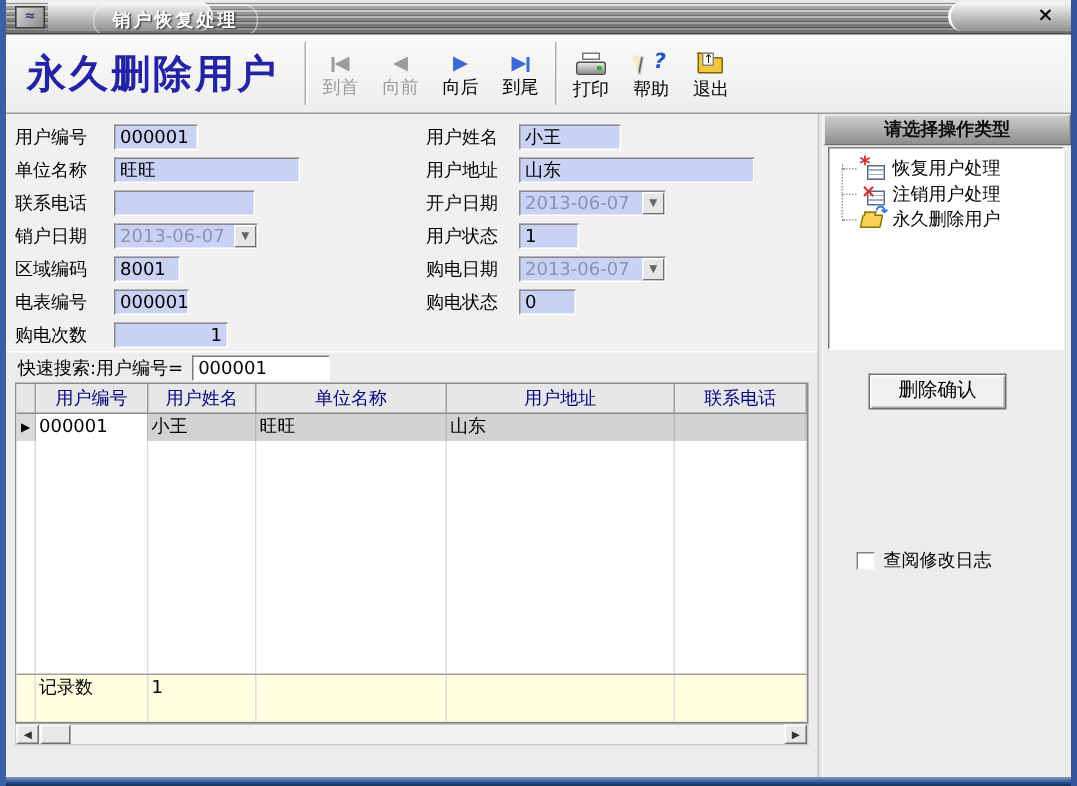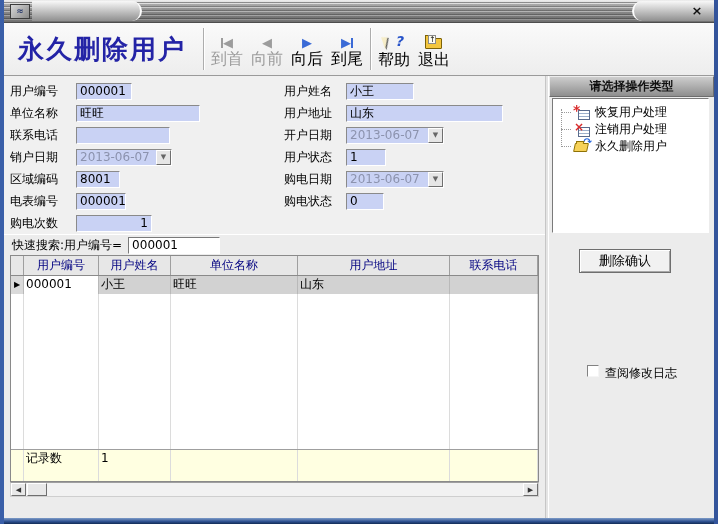--- a/index.html
+++ b/index.html
@@ -32,21 +32,21 @@
 
   
   .toolbar { height:53px; background:linear-gradient(180deg,#fafafa,#ededed);
       border-bottom:1px solid #9a9a9a; display:flex; align-items:stretch; }
   .big-title { width:196px; display:flex; align-items:center; justify-content:center;
       font-family:"DejaVu Serif","Liberation Serif",serif; font-size:26px; font-weight:bold;
       color:#2323A6; letter-spacing:2px; white-space:nowrap; }
   .tsep { width:1px; background:#adadad; margin:5px 3px; box-shadow:1px 0 0 #fff; }
   .tbtn { width:40px; display:flex; flex-direction:column; align-items:center; justify-content:center;
       gap:2px; padding-top:2px; }
-  .tbtn .lbl { font-size:16px; line-height:13px; }
+  .tbtn .lbl { font-size:12px; line-height:13px; }
   .tbtn.disabled .lbl { color:#9c9c9c; }
   .arr { height:15px; display:flex; align-items:center; font-size:13px; line-height:15px; }
   .arr .bar { display:inline-block; width:2px; height:10px; background:#3a6ad6; }
   .arr.gray { color:#9c9c9c; } .arr.gray .bar { background:#9c9c9c; }
   .arr.blue { color:#3a6ad6; }
 
   .ic { position:relative; width:22px; height:16px; }
   
   .ic-print .paper { position:absolute; left:5px; top:0; width:12px; height:5px; background:#fff; border:1px solid #777; }
   .ic-print .bodyp { position:absolute; left:1px; bottom:1px; width:20px; height:9px;
@@ -143,34 +143,35 @@
       border:1px solid #8f7206; border-radius:1px; transform:skewX(-12deg); }
   .ti .tfolder::before { content:""; position:absolute; left:0; top:-3px; width:6px; height:2px;
       background:#F7D258; border:1px solid #8f7206; border-bottom:none; }
   .ti .tarrow { position:absolute; right:0; top:-4px; color:#2a6adf; font-size:10px; font-weight:bold; }
   .titem .tlabel { margin-left:3px; white-space:nowrap; }
 
   .confirm-btn { position:absolute; left:30px; top:152px; width:92px; height:24px;
       background:#F1F1F1; border:1px solid #6e6e6e;
       box-shadow:inset 1px 1px 0 #fff, inset -1px -1px 0 #a8a8a8;
       text-align:center; line-height:22px; font-size:13px; }
-  .logchk { position:absolute; left:38px; top:268px; display:flex; align-items:flex-start; }
+  .logchk { position:absolute; left:22px; top:268px; display:flex; align-items:center; }
   .logchk .box { width:12px; height:12px; background:#fff; border:1px solid #828282;
       border-bottom-color:#f5f5f5; border-right-color:#f5f5f5; margin-right:6px; }
 </style>
 </head>
 <body>
 
 <div class="window">
 
   <div class="titlebar">
     <div class="tb-stripes"></div>
     <div class="tb-cap left"></div>
     <div class="tb-cap right"></div>
     <div class="tb-icon">≈</div>
+    <div class="tb-title">销户恢复处理</div>
     <div class="tb-close">×</div>
   </div>
 
   <div class="toolbar">
     <div class="big-title">永久删除用户</div>
     <div class="tsep"></div>
 
     <div class="tbtn disabled">
       <span class="arr gray"><i class="bar"></i>◀</span>
       <span class="lbl">到首</span>
@@ -183,20 +184,28 @@
       <span class="arr blue">▶</span>
       <span class="lbl">向后</span>
     </div>
     <div class="tbtn">
       <span class="arr blue">▶<i class="bar"></i></span>
       <span class="lbl">到尾</span>
     </div>
 
     <div class="tsep"></div>
 
+    <div class="tbtn">
+      <span class="ic ic-print">
+        <i class="paper"></i>
+          <i class="bodyp"></i>
+          <i class="led"></i>
+      </span>
+      <span class="lbl">打印</span>
+    </div>
     <div class="tbtn">
       <span class="ic ic-help">
         <i class="cursor"></i>
           <i class="qm">?</i>
       </span>
       <span class="lbl">帮助</span>
     </div>
     <div class="tbtn">
       <span class="ic ic-exit">
         <i class="folder"></i>

